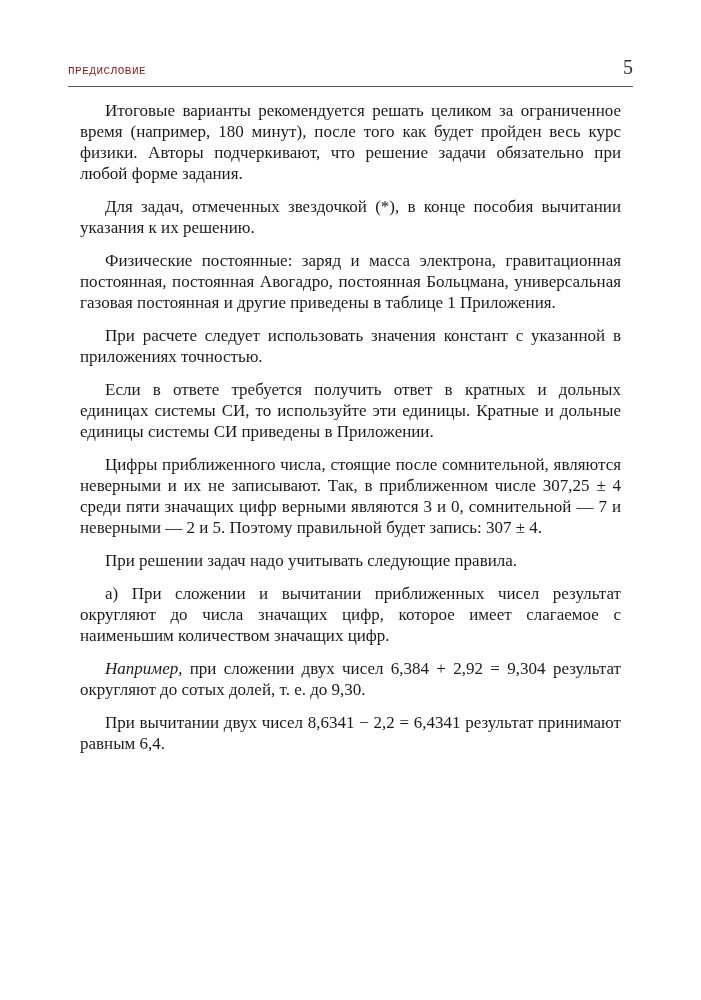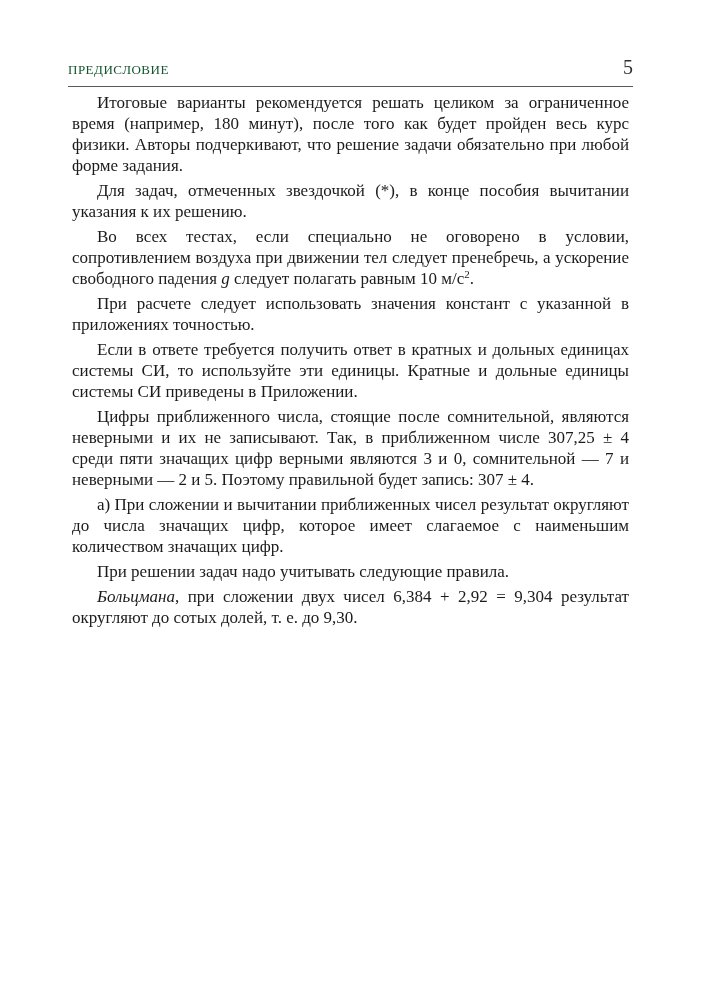--- a/index.html
+++ b/index.html
@@ -19,43 +19,43 @@
     left: 68px;
     top: 56px;
     width: 565px;
     display: flex;
     justify-content: space-between;
     align-items: baseline;
     border-bottom: 1px solid #5a5a5a;
     padding-bottom: 7px;
   }
   .running-title {
-    font-family: Liberation Serif, serif;
-    font-size: 13px;
+    font-family: Liberation Mono, monospace;
+    font-size: 11px;
     letter-spacing: 0.5px;
-    color: #14532d;
+    color: #7f1d1d;
   }
   .page-number {
     font-family: "Liberation Serif", serif;
     font-size: 20px;
     color: #2e2e2e;
   }
   .body-text {
     position: absolute;
     left: 68px;
     top: 88px;
     width: 565px;
     font-family: "Liberation Serif", serif;
     font-size: 17px;
     line-height: 21px;
     color: #1b1b1b;
     text-align: justify;
   }
   .body-text p {
-    margin: 4px;
+    margin: 12px;
     padding: 0;
     text-indent: 25px;
   }
   .body-text i {
     font-style: italic;
   }
   .body-text sup {
     font-size: 11px;
     line-height: 0;
     vertical-align: baseline;
@@ -67,21 +67,22 @@
 <body>
 
 <div class="page">
   <div class="running-head">
     <span class="running-title">ПРЕДИСЛОВИЕ</span>
     <span class="page-number">5</span>
   </div>
   <div class="body-text">
       <p>Итоговые варианты рекомендуется решать целиком за ограниченное время (например, 180 минут), после того как будет пройден весь курс физики. Авторы подчеркивают, что решение задачи обязательно при любой форме задания.</p>
       <p>Для задач, отмеченных звездочкой (*), в конце пособия вычитании указания к их решению.</p>
-      <p>Во всех тестах, если специально не оговорено в условии, сопротивлением воздуха при движении тел следует пренебречь, а ускорение свободного падения <i>g</i> следует полагать равным 10 м/с<sup>2</sup>.</p>
+      <p>Физические постоянные: заряд и масса электрона, гравитационная постоянная, постоянная Авогадро, постоянная Больцмана, универсальная газовая постоянная и другие приведены в таблице 1 Приложения.</p>
       <p>При расчете следует использовать значения констант с указанной в приложениях точностью.</p>
       <p>Если в ответе требуется получить ответ в кратных и дольных единицах системы СИ, то используйте эти единицы. Кратные и дольные единицы системы СИ приведены в Приложении.</p>
       <p>Цифры приближенного числа, стоящие после сомнительной, являются неверными и их не записывают. Так, в приближенном числе 307,25 ± 4 среди пяти значащих цифр верными являются 3 и 0, сомнительной — 7 и неверными — 2 и 5. Поэтому правильной будет запись: 307 ± 4.</p>
+      <p>При решении задач надо учитывать следующие правила.</p>
       <p>а) При сложении и вычитании приближенных чисел результат округляют до числа значащих цифр, которое имеет слагаемое с наименьшим количеством значащих цифр.</p>
-      <p>При решении задач надо учитывать следующие правила.</p>
-      <p><i>Больцмана</i>, при сложении двух чисел 6,384 + 2,92 = 9,304 результат округляют до сотых долей, т. е. до 9,30.</p>
+      <p><i>Например</i>, при сложении двух чисел 6,384 + 2,92 = 9,304 результат округляют до сотых долей, т. е. до 9,30.</p>
+      <p>При вычитании двух чисел 8,6341 − 2,2 = 6,4341 результат принимают равным 6,4.</p>
     </div>
 </div>
 
 </body></html>

